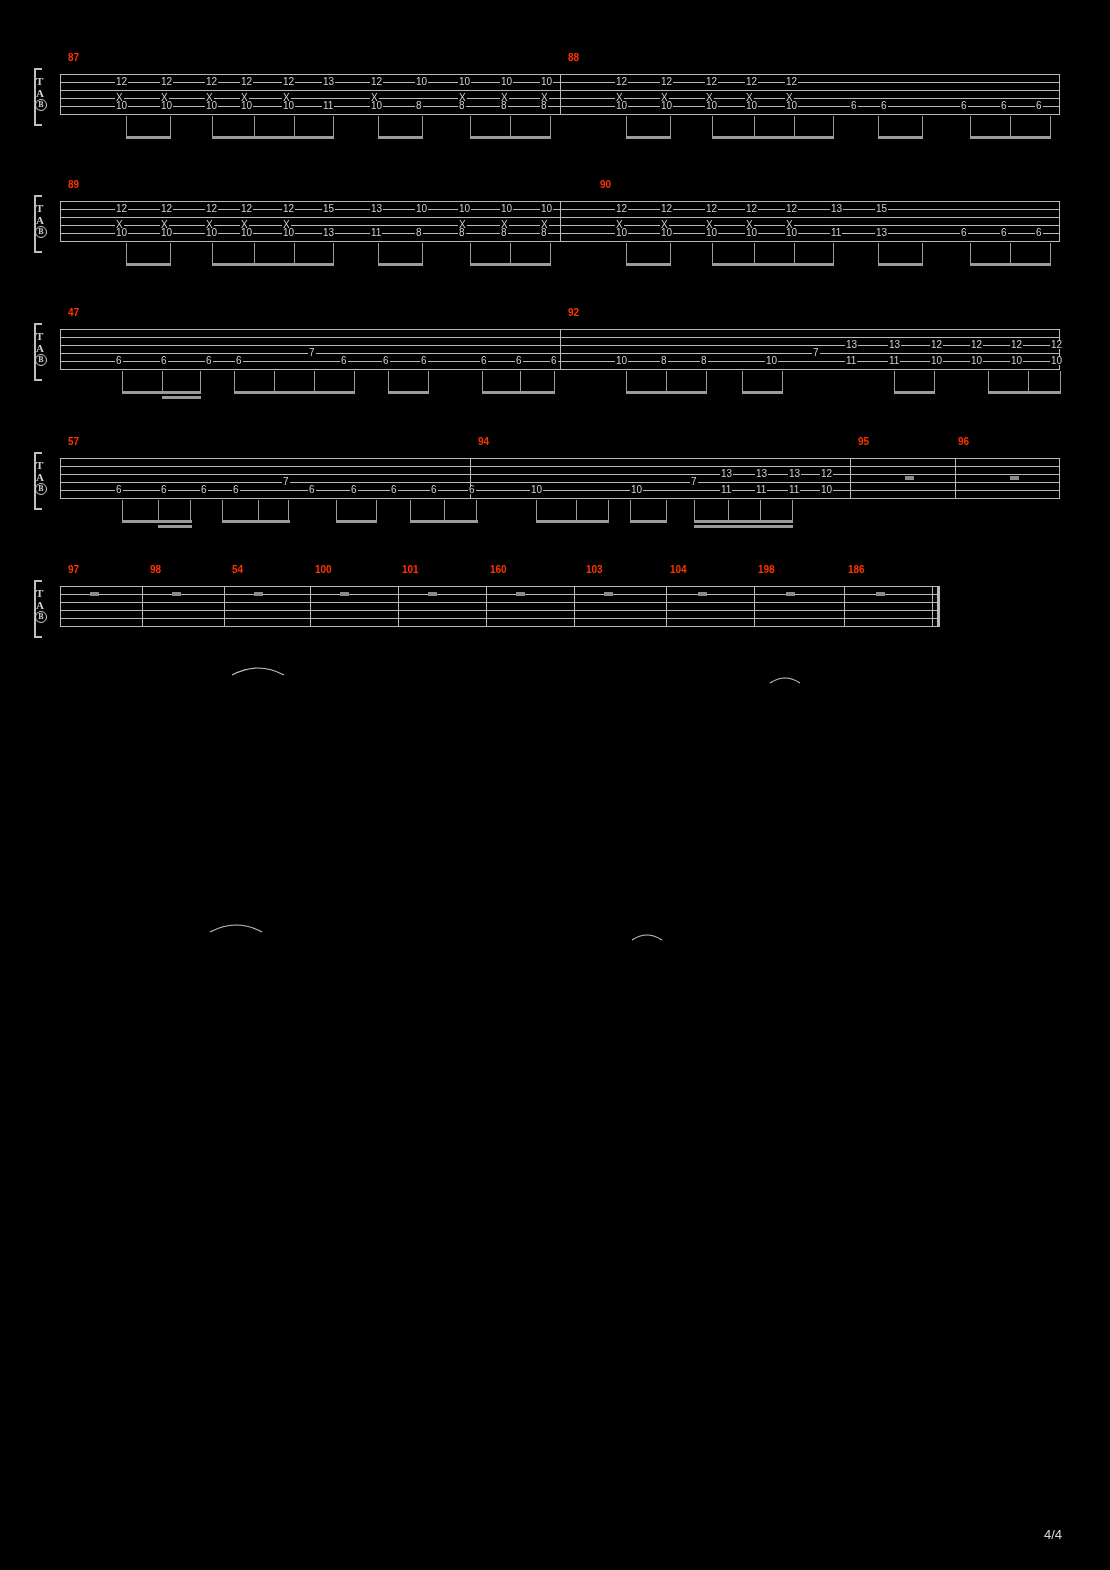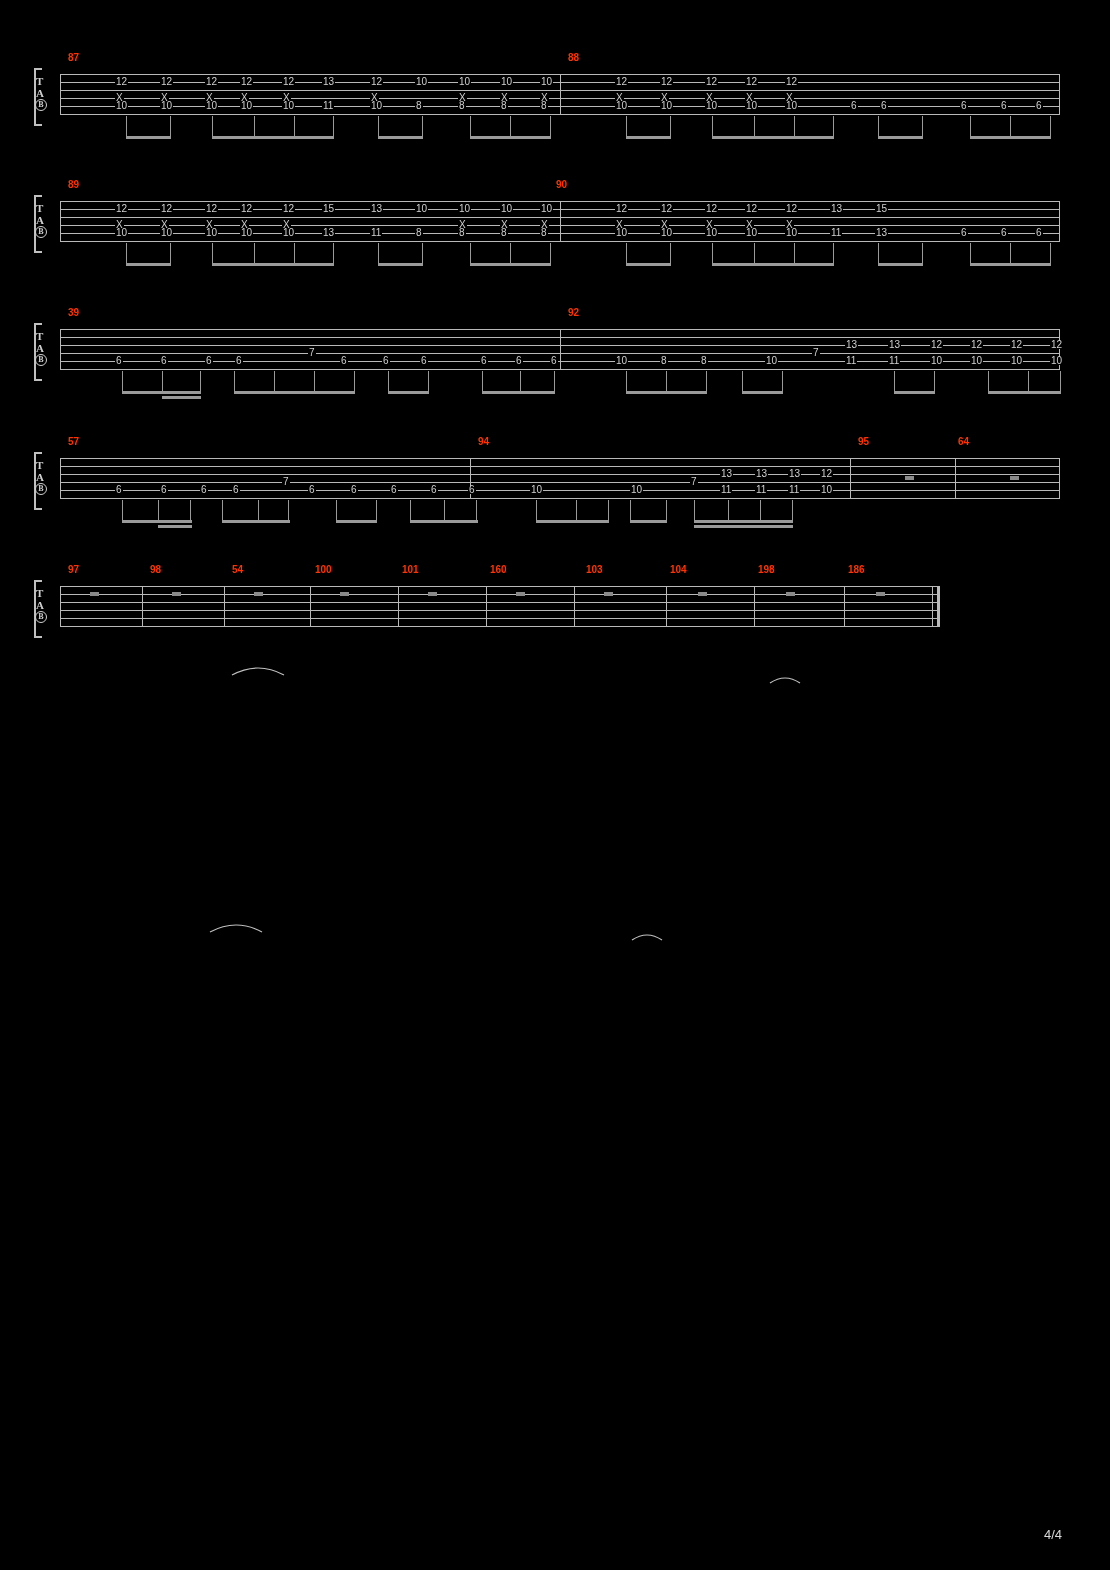--- a/index.html
+++ b/index.html
@@ -244,21 +244,21 @@
       <div class="staff-line" style="top:38px;width:1000px;"></div>
       <div class="staff-line" style="top:46px;width:1000px;"></div>
       <div class="barline" style="left:0px;top:6px;height:41px;"></div>
       <div class="barline" style="left:500px;top:6px;height:41px;"></div>
       <div class="barline" style="left:999px;top:6px;height:41px;"></div>
       <div class="tab-letter" style="top:8px;left:-24px;">T</div>
       <div class="tab-letter" style="top:20px;left:-24px;">A</div>
       <div class="tab-letter circ" style="top:31px;left:-25px;">B</div>
     </div>
     <div class="measure-num" style="left:38px;top:-16px;">89</div>
-    <div class="measure-num" style="left:526px;top:-16px;">90</div>
+    <div class="measure-num" style="left:570px;top:-16px;">90</div>
     <div id="notes-2">
         <div class="note" style="left: 85px; top: 10px;">12</div>
         <div class="note" style="left: 85px; top: 26px;">X</div>
         <div class="note" style="left: 85px; top: 34px;">10</div>
         <div class="note" style="left: 130px; top: 10px;">12</div>
         <div class="note" style="left: 130px; top: 26px;">X</div>
         <div class="note" style="left: 130px; top: 34px;">10</div>
         <div class="note" style="left: 175px; top: 10px;">12</div>
         <div class="note" style="left: 175px; top: 26px;">X</div>
         <div class="note" style="left: 175px; top: 34px;">10</div>
@@ -353,21 +353,21 @@
       <div class="staff-line" style="top:30px;width:1000px;"></div>
       <div class="staff-line" style="top:38px;width:1000px;"></div>
       <div class="staff-line" style="top:46px;width:1000px;"></div>
       <div class="barline" style="left:0px;top:6px;height:41px;"></div>
       <div class="barline" style="left:500px;top:6px;height:41px;"></div>
       <div class="barline" style="left:999px;top:6px;height:41px;"></div>
       <div class="tab-letter" style="top:8px;left:-24px;">T</div>
       <div class="tab-letter" style="top:20px;left:-24px;">A</div>
       <div class="tab-letter circ" style="top:31px;left:-25px;">B</div>
     </div>
-    <div class="measure-num" style="left:38px;top:-16px;">39</div>
+    <div class="measure-num" style="left:38px;top:-16px;">47</div>
     <div class="measure-num" style="left:538px;top:-16px;">92</div>
     <div id="notes-3">
         <div class="note" style="left: 85px; top: 34px;">6</div>
         <div class="note" style="left: 130px; top: 34px;">6</div>
         <div class="note" style="left: 175px; top: 34px;">6</div>
         <div class="note" style="left: 205px; top: 34px;">6</div>
         <div class="note" style="left: 278px; top: 26px;">7</div>
         <div class="note" style="left: 310px; top: 34px;">6</div>
         <div class="note" style="left: 352px; top: 34px;">6</div>
         <div class="note" style="left: 390px; top: 34px;">6</div>
@@ -455,21 +455,21 @@
       <div class="barline" style="left:790px;top:6px;height:41px;"></div>
       <div class="barline" style="left:895px;top:6px;height:41px;"></div>
       <div class="barline" style="left:999px;top:6px;height:41px;"></div>
       <div class="tab-letter" style="top:8px;left:-24px;">T</div>
       <div class="tab-letter" style="top:20px;left:-24px;">A</div>
       <div class="tab-letter circ" style="top:31px;left:-25px;">B</div>
     </div>
     <div class="measure-num" style="left:38px;top:-16px;">57</div>
     <div class="measure-num" style="left:448px;top:-16px;">94</div>
     <div class="measure-num" style="left:828px;top:-16px;">95</div>
-    <div class="measure-num" style="left:928px;top:-16px;">64</div>
+    <div class="measure-num" style="left:928px;top:-16px;">96</div>
     <div id="notes-4">
         <div class="note" style="left: 85px; top: 34px;">6</div>
         <div class="note" style="left: 130px; top: 34px;">6</div>
         <div class="note" style="left: 170px; top: 34px;">6</div>
         <div class="note" style="left: 202px; top: 34px;">6</div>
         <div class="note" style="left: 252px; top: 26px;">7</div>
         <div class="note" style="left: 278px; top: 34px;">6</div>
         <div class="note" style="left: 320px; top: 34px;">6</div>
         <div class="note" style="left: 360px; top: 34px;">6</div>
         <div class="note" style="left: 400px; top: 34px;">6</div>

